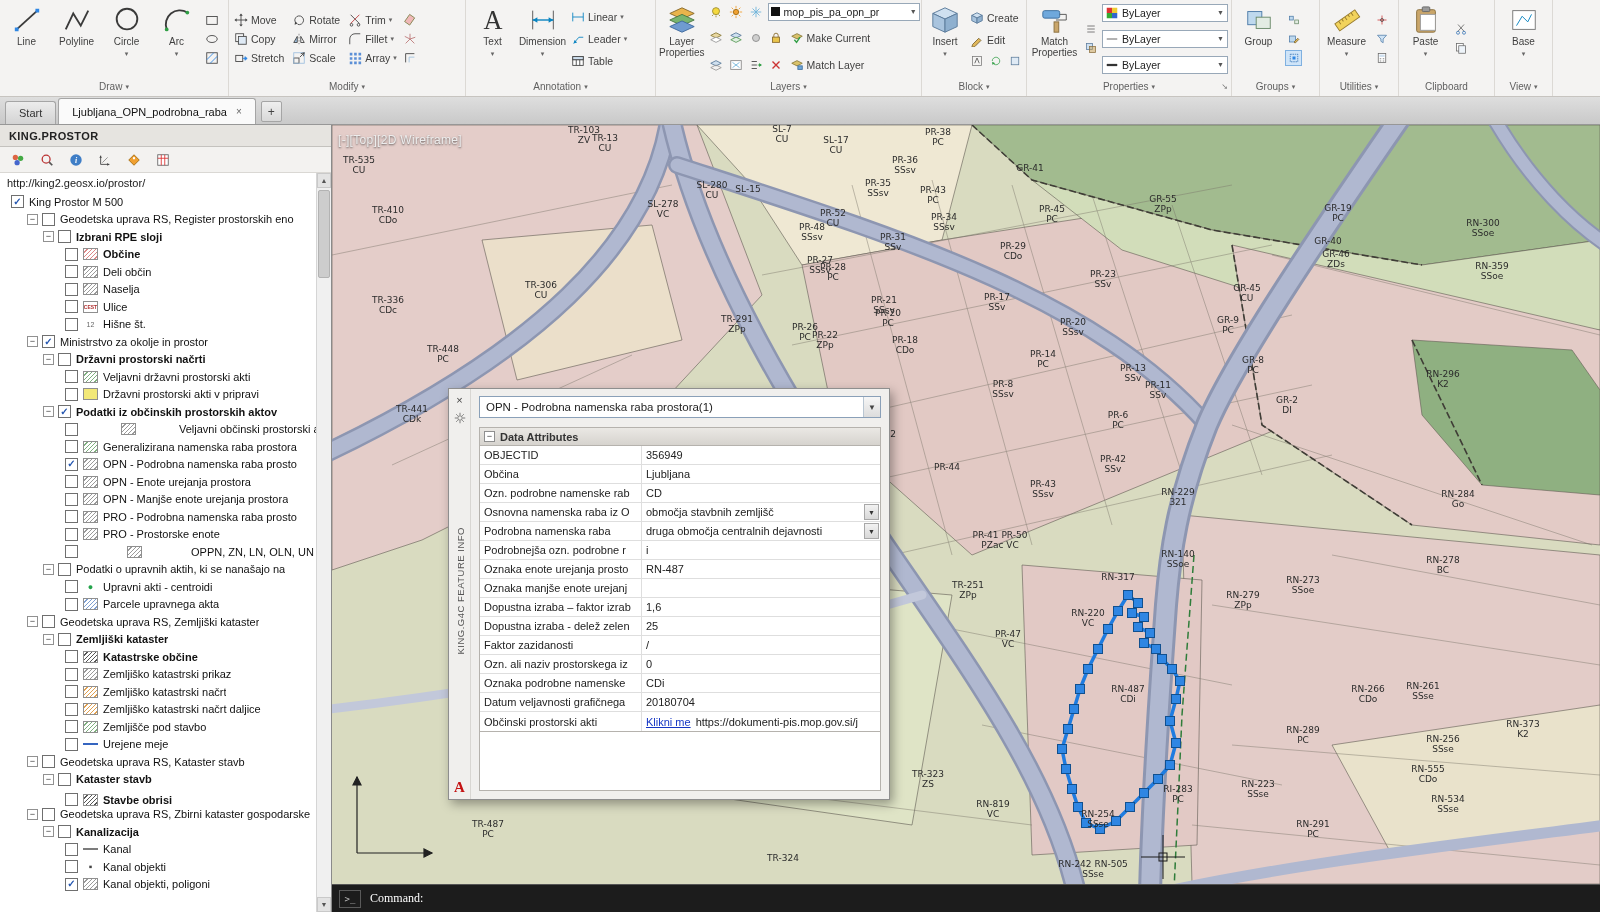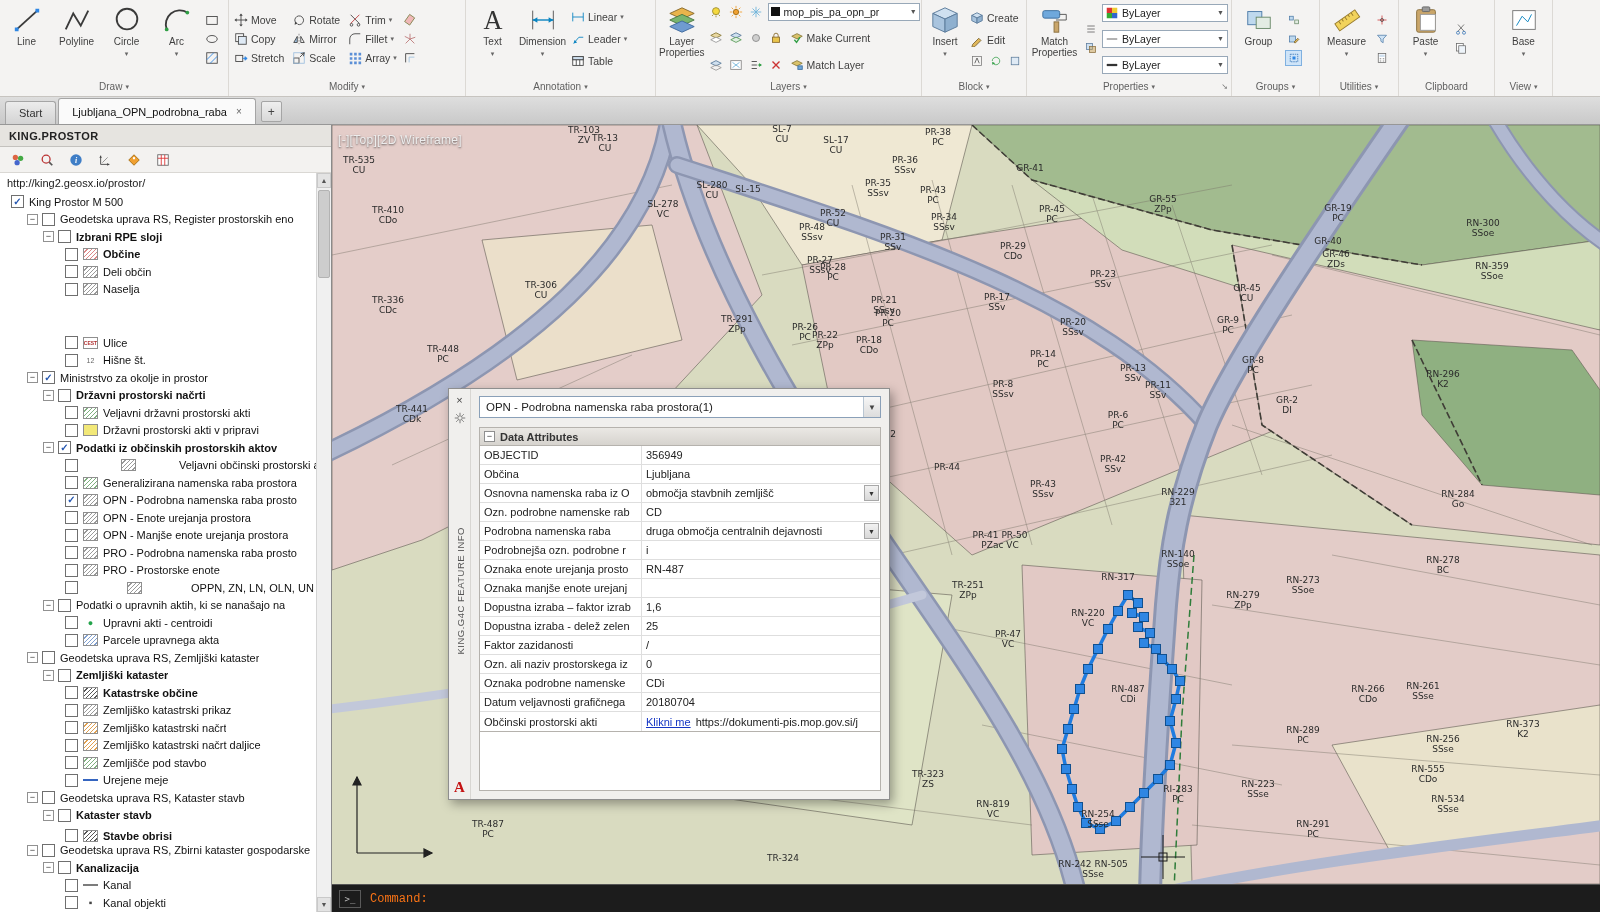--- a/index.html
+++ b/index.html
@@ -76,21 +76,21 @@
   #map-svg{position:absolute;left:0;top:0}
   #map-labels{position:absolute;left:0;top:0;width:100%;height:100%;pointer-events:none}
   .mlabel{position:absolute;font-family:"DejaVu Sans",sans-serif;font-size:9px;line-height:9.5px;color:#2b2b2b;text-align:center;transform:translate(-50%,-50%);white-space:nowrap}
   #vp-label{position:absolute;left:6px;top:8px;font-size:12px;color:#ededed;text-shadow:0 1px 2px rgba(60,60,60,.8);letter-spacing:.3px}
   .selstroke{fill:none;stroke:var(--sel,#1f7ce0);stroke-width:3.5;stroke-linejoin:round}
   .grip{fill:#2f86e3;stroke:#11508f;stroke-width:1}
 
   
   #cmdbar{position:absolute;left:332px;top:884px;width:1268px;height:28px;background:#1c1c1c;border-top:1px solid #555;display:flex;align-items:center;gap:9px;padding-left:7px}
   #cmd-icon{width:22px;height:18px;border:1px solid #5a5a5a;color:#bbb;font-size:9px;display:flex;align-items:center;justify-content:center;font-family:"DejaVu Sans Mono",monospace}
-  #cmd-text{color:#f97316;font-size:12px;font-family:Liberation Mono, monospace}
+  #cmd-text{color:#ffffff;font-size:12px;font-family:Liberation Serif, serif}
 
   
   #feature-dialog{position:absolute;left:448px;top:388px;width:442px;height:412px;background:#f0efed;border:1px solid #8e8e8e;box-shadow:3px 4px 10px rgba(0,0,0,.35);display:flex;z-index:20}
   #fd-strip{width:22px;border-right:1px solid #d8d6d2;position:relative;flex:none}
   .strip-btn{width:15px;height:14px;margin:4px auto 0;color:#444;font-size:11px;line-height:11px;display:flex;align-items:center;justify-content:center}
   #fd-vtext{position:absolute;left:-36px;top:52%;width:94px;transform:rotate(-90deg);font-size:9.5px;color:#555;white-space:nowrap;letter-spacing:.5px;text-align:center}
   #fd-logo{position:absolute;bottom:3px;left:5px;color:#c41212;font-weight:bold;font-family:"Liberation Serif",serif;font-size:15px}
   #fd-main{flex:1;padding:7px 8px 8px 8px;display:flex;flex-direction:column;overflow:hidden}
   .fd-combo{height:22px;border:1px solid #8aa0b8;background:#fff;display:flex;align-items:center;font-size:11.5px;color:#222;padding-left:6px;flex:none}
   .fd-combo .dd{margin-left:auto;width:17px;height:100%;border-left:1px solid #b9c6d2;background:linear-gradient(#f6f6f6,#dcdcdc);display:flex;align-items:center;justify-content:center;font-size:8px;color:#444}
@@ -748,21 +748,21 @@
           <div class="tree-row" style="padding-left: 60px;">
             <span class="checkbox"></span>
             <span class="ticon hatch-gray"></span>
             <span class="tlabel">Deli občin</span>
           </div>
           <div class="tree-row" style="padding-left: 60px;">
             <span class="checkbox"></span>
             <span class="ticon hatch-gray"></span>
             <span class="tlabel">Naselja</span>
           </div>
-          <div class="tree-row" style="padding-left: 60px; margin-top: 36px;">
+          <div class="tree-row" style="padding-left: 60px;">
             <span class="checkbox"></span>
             <span class="ticon text-cest">CEST</span>
             <span class="tlabel">Ulice</span>
           </div>
           <div class="tree-row" style="padding-left: 60px;">
             <span class="checkbox"></span>
             <span class="ticon text-num">12</span>
             <span class="tlabel">Hišne št.</span>
           </div>
           <div class="tree-row" style="padding-left: 22px;">
@@ -1192,21 +1192,21 @@
         <div>PC</div>
       </div>
       <div class="mlabel" style="left: 493px; top: 215px;">
         <div>PR-22</div>
         <div>ZPp</div>
       </div>
       <div class="mlabel" style="left: 556px; top: 193px;">
         <div>PR-20</div>
         <div>PC</div>
       </div>
-      <div class="mlabel" style="left: 537px; top: 220px;">
+      <div class="mlabel" style="left: 573px; top: 220px;">
         <div>PR-18</div>
         <div>CDo</div>
       </div>
       <div class="mlabel" style="left: 711px; top: 234px;">
         <div>PR-14</div>
         <div>PC</div>
       </div>
       <div class="mlabel" style="left: 801px; top: 248px;">
         <div>PR-13</div>
         <div>SSv</div>
@@ -1396,26 +1396,26 @@
     <div id="attr-rows">
         <div class="arow">
           <div class="acell alabel">OBJECTID</div>
           <div class="acell avalue">356949</div>
         </div>
         <div class="arow">
           <div class="acell alabel">Občina</div>
           <div class="acell avalue">Ljubljana</div>
         </div>
         <div class="arow">
+          <div class="acell alabel">Ozn. podrobne namenske rab</div>
+          <div class="acell avalue">CD</div>
+        </div>
+        <div class="arow">
           <div class="acell alabel">Osnovna namenska raba iz O</div>
           <div class="acell avalue">območja stavbnih zemljišč<span class="dd-btn">▼</span></div>
-        </div>
-        <div class="arow">
-          <div class="acell alabel">Ozn. podrobne namenske rab</div>
-          <div class="acell avalue">CD</div>
         </div>
         <div class="arow">
           <div class="acell alabel">Podrobna namenska raba</div>
           <div class="acell avalue">druga območja centralnih dejavnosti<span class="dd-btn">▼</span></div>
         </div>
         <div class="arow">
           <div class="acell alabel">Podrobnejša ozn. podrobne r</div>
           <div class="acell avalue">i</div>
         </div>
         <div class="arow">

